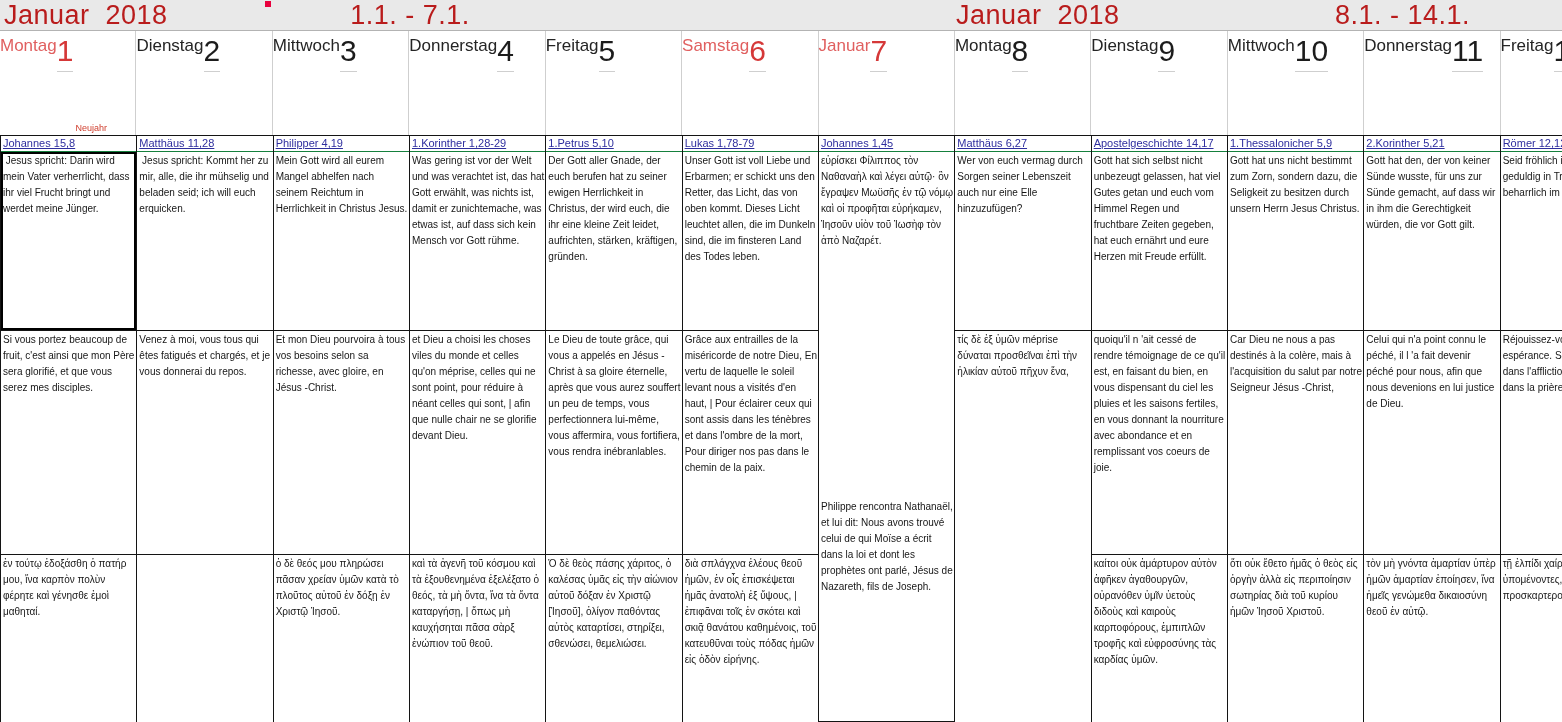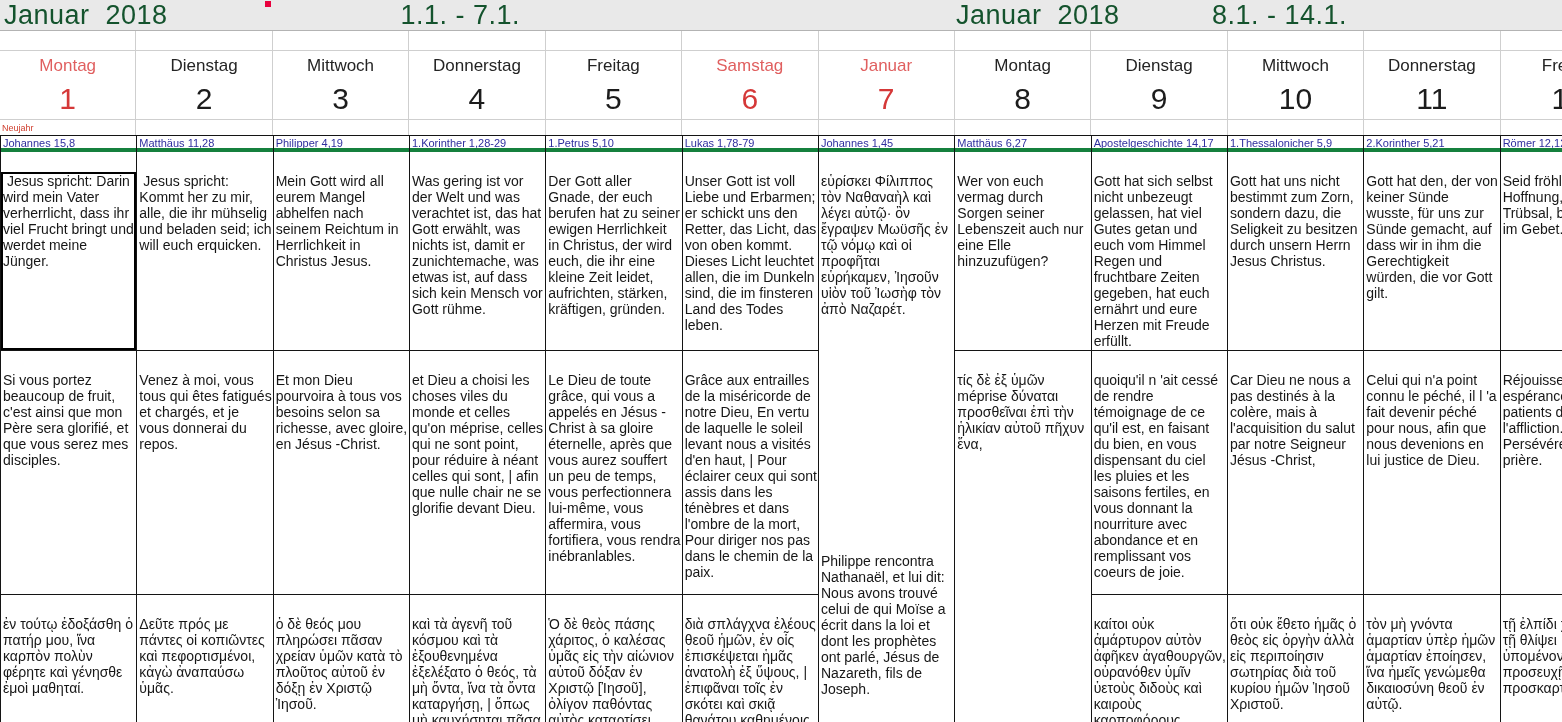--- a/index.html
+++ b/index.html
@@ -6,69 +6,69 @@
   #screen{
     position:relative;width:1562px;height:722px;overflow:hidden;
     font-family:"Liberation Sans",sans-serif;color:#161616;background:#fff;
   }
   
   #titleband{
     position:absolute;left:0;top:0;width:1637px;height:30px;
     background:#e9e9e9;border-bottom:1px solid #b3b3b3;
   }
   .title{
-    position:absolute;top:0;font-size:27px;line-height:30px;color:#14532d;
+    position:absolute;top:0;font-size:27px;line-height:30px;color:#b91c1c;
     white-space:pre;letter-spacing:.5px;
   }
   #marker{position:absolute;width:6px;height:6px;top:1px;background:#e8003d;}
   
   #topgrid{
     position:absolute;left:0;top:31px;width:1637px;height:104px;
     display:grid;grid-template-columns:repeat(12,1fr);
   }
-  .topcol{border-right:1px solid #cfcfcf;display:flex;flex-direction:column;}
+  .topcol{border-right:1px solid #cfcfcf;display:flex;flex-direction:row;}
   .r-empty{height:19px;border-bottom:1px solid #cfcfcf;}
   .r-weekday{height:28px;line-height:29px;text-align:center;font-size:17px;color:#242424;}
   .r-day{height:40px;line-height:40px;text-align:center;font-size:30px;color:#1c1c1c;border-bottom:1px solid #cfcfcf;}
   .r-note{flex:1;position:relative;}
   .r-weekday.red{color:#e05f5f;}
   .r-day.red{color:#d53838;}
   .neujahr{position:absolute;left:2px;bottom:2px;font-size:9px;color:#d04030;white-space:nowrap;}
   
   #tablegrid{
     position:absolute;left:0;top:135px;width:1637px;height:587px;
     display:grid;grid-template-columns:repeat(12,1fr);
     border-top:1px solid #141414;border-left:1px solid #141414;box-sizing:border-box;
   }
   .tcol{border-right:1px solid #141414;display:flex;flex-direction:column;min-width:0;}
   .cell{box-sizing:border-box;overflow:hidden;}
   .ref{
-    height:16px;border-bottom:4px solid #15803d;
+    height:16px;border-bottom:1px solid #15803d;
     font-size:11px;line-height:15px;color:#2e2e9e;text-decoration:underline;
     padding-left:2px;white-space:nowrap;cursor:pointer;
   }
   .verse{
-    font-size:14px;line-height:16px;padding:1px 1px 0 2px;
-    white-space:pre-wrap;word-break:break-word;color:#161616;margin-top:20px;
+    font-size:10px;line-height:16px;padding:1px 1px 0 2px;
+    white-space:pre-wrap;word-break:break-word;color:#161616;
   }
   .german{height:179px;border-bottom:1px solid #141414;}
   .french{height:224px;border-bottom:1px solid #141414;}
   .greek{flex:1;}
   .selected{box-shadow:inset 0 0 0 2px #000;}
 </style>
 </head>
 <body>
 
 <div id="screen">
 
   <div id="titleband">
     <span class="title" style="left:4px">Januar  2018</span>
-    <span class="title" style="left:300px;width:220px;text-align:right">1.1. - 7.1.</span>
+    <span class="title" style="left:300px;width:220px;text-align:center">1.1. - 7.1.</span>
     <span class="title" style="left:956px">Januar  2018</span>
-    <span class="title" style="left:1212px;width:220px;text-align:left">8.1. - 14.1.</span>
+    <span class="title" style="left:1250px;width:220px;text-align:right">8.1. - 14.1.</span>
   </div>
   <div id="marker" style="left:265px"></div>
 
   <div id="topgrid">
     <div class="topcol">
       <div class="r-empty"></div>
       <div class="r-weekday red">Montag</div>
       <div class="r-day red">1</div>
       <div class="r-note">
           <span class="neujahr">Neujahr</span>
@@ -146,21 +146,20 @@
     <div class="tcol">
       <div class="cell ref">Johannes 15,8</div>
       <div class="cell verse german selected"> Jesus spricht: Darin wird mein Vater verherrlicht, dass ihr viel Frucht bringt und werdet meine Jünger.</div>
       <div class="cell verse french">Si vous portez beaucoup de fruit, c'est ainsi que mon Père sera glorifié, et que vous serez mes disciples.</div>
       <div class="cell verse greek">ἐν τούτῳ ἐδοξάσθη ὁ πατήρ μου, ἵνα καρπὸν πολὺν φέρητε καὶ γένησθε ἐμοὶ μαθηταί.</div>
     </div>
     <div class="tcol">
       <div class="cell ref">Matthäus 11,28</div>
       <div class="cell verse german"> Jesus spricht: Kommt her zu mir, alle, die ihr mühselig und beladen seid; ich will euch erquicken.</div>
       <div class="cell verse french">Venez à moi, vous tous qui êtes fatigués et chargés, et je vous donnerai du repos.</div>
-      <div class="cell verse greek">Δεῦτε πρός με πάντες οἱ κοπιῶντες καὶ πεφορτισμένοι, κἀγὼ ἀναπαύσω ὑμᾶς.</div>
     </div>
     <div class="tcol">
       <div class="cell ref">Philipper 4,19</div>
       <div class="cell verse german">Mein Gott wird all eurem Mangel abhelfen nach seinem Reichtum in Herrlichkeit in Christus Jesus.</div>
       <div class="cell verse french">Et mon Dieu pourvoira à tous vos besoins selon sa richesse, avec gloire, en Jésus -Christ.</div>
       <div class="cell verse greek">ὁ δὲ θεός μου πληρώσει πᾶσαν χρείαν ὑμῶν κατὰ τὸ πλοῦτος αὐτοῦ ἐν δόξῃ ἐν Χριστῷ Ἰησοῦ.</div>
     </div>
     <div class="tcol">
       <div class="cell ref">1.Korinther 1,28-29</div>
       <div class="cell verse german">Was gering ist vor der Welt und was verachtet ist, das hat Gott erwählt, was nichts ist, damit er zunichtemache, was etwas ist, auf dass sich kein Mensch vor Gott rühme.</div>

